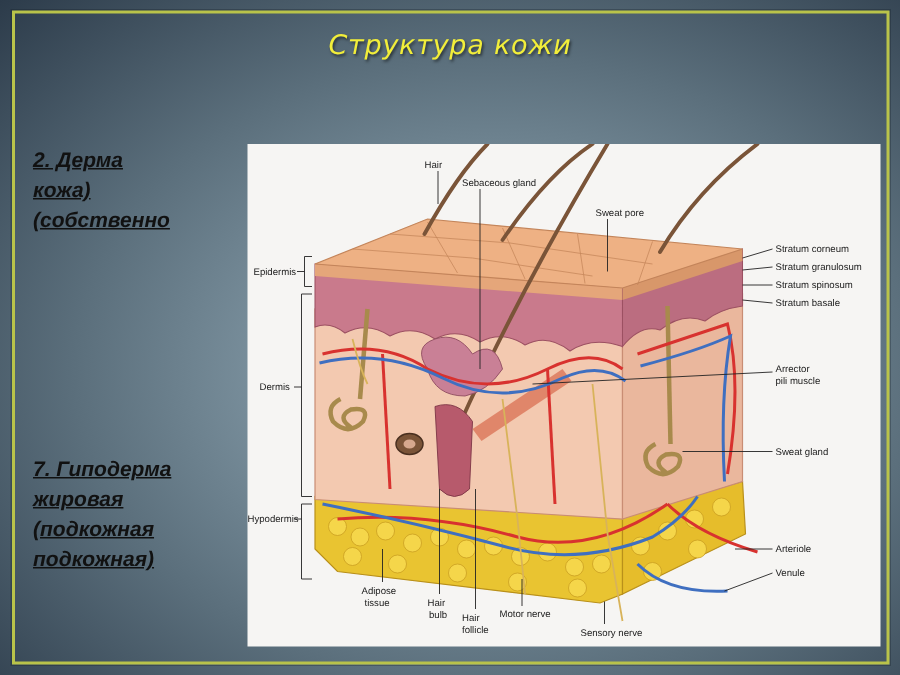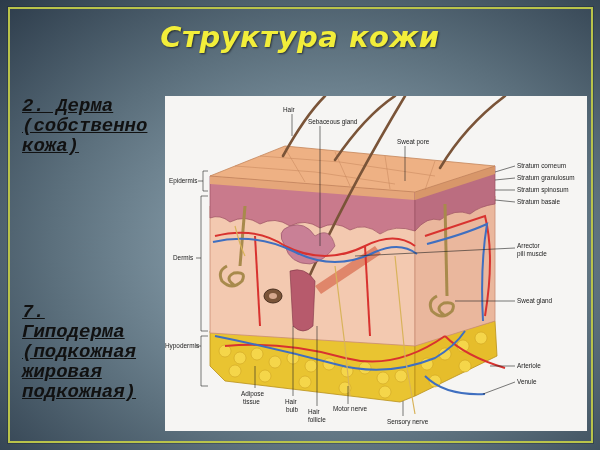--- a/index.html
+++ b/index.html
@@ -8,28 +8,28 @@
       background: radial-gradient(ellipse at 55% 55%, #93a9b6 0%, #7d93a0 30%, #5b6f7c 60%, #2c3b4a 100%);
       font-family: "DejaVu Sans", sans-serif;
     }
     .frame {
       position: absolute; left: 8px; top: 7px; width: 585px; height: 436px;
       border: 2px solid #b9c34a; box-sizing: border-box;
       box-shadow: 0 0 0 1px rgba(20,30,40,0.3);
     }
     .title {
       position: absolute; left: 0; top: 20px; width: 600px; text-align: center;
-      font-family: "DejaVu Sans", sans-serif; font-style: italic; font-weight: bold;
-      font-size: 29px; color: #f2ee3a; letter-spacing: 0.5px;
+      font-family: "DejaVu Sans", sans-serif; font-style: italic; font-weight: normal;
+      font-size: 18px; color: #f2ee3a; letter-spacing: 0.5px;
       text-shadow: 1px 1px 2px rgba(0,0,0,0.55);
     }
     .caption {
       position: absolute; left: 22px; width: 135px;
-      font-family: Liberation Mono, monospace; font-style: italic; font-weight: bold;
-      font-size: 19px; line-height: 20px; color: #111;
+      font-family: Liberation Sans, sans-serif; font-style: italic; font-weight: bold;
+      font-size: 14px; line-height: 20px; color: #111;
       text-decoration: underline;
     }
     .cap-dermis { top: 96px; }
     .cap-hypo { top: 302px; }
     .figure {
       position: absolute; left: 165px; top: 96px; width: 422px; height: 335px;
       background: #f6f5f3;
     }
     .figure svg { display: block; }
     .lbl { font-family: "Liberation Sans", sans-serif; font-size: 6.4px; fill: #222; }
@@ -37,28 +37,28 @@
   </style>
 </head>
 <body>
 
 <div class="frame"></div>
 
 <div class="title">Структура кожи</div>
 
 <div class="caption cap-dermis">
   <div>2. Дерма</div>
+  <div>кожа)</div>
   <div>(собственно</div>
-  <div>кожа)</div>
 </div>
 
 <div class="caption cap-hypo">
   <div>7. Гиподерма</div>
+  <div>жировая</div>
   <div>(подкожная</div>
-  <div>жировая</div>
   <div>подкожная)</div>
 </div>
 
 <div class="figure">
   <svg width="422" height="335" viewBox="0 0 422 335" xmlns="http://www.w3.org/2000/svg">
 
     <path d="M45 235 L250 248 L250 300 L235 306 L60 285 L45 270 Z" fill="#e9c431" stroke="#b9901a" stroke-width="0.8"></path>
     <path d="M250 248 L330 225 L332 260 L250 300 Z" fill="#e6bd2b" stroke="#b9901a" stroke-width="0.8"></path>
     <g fill="#f5d64a" stroke="#c89c20" stroke-width="0.5">
       <circle cx="60" cy="255" r="6"></circle>

